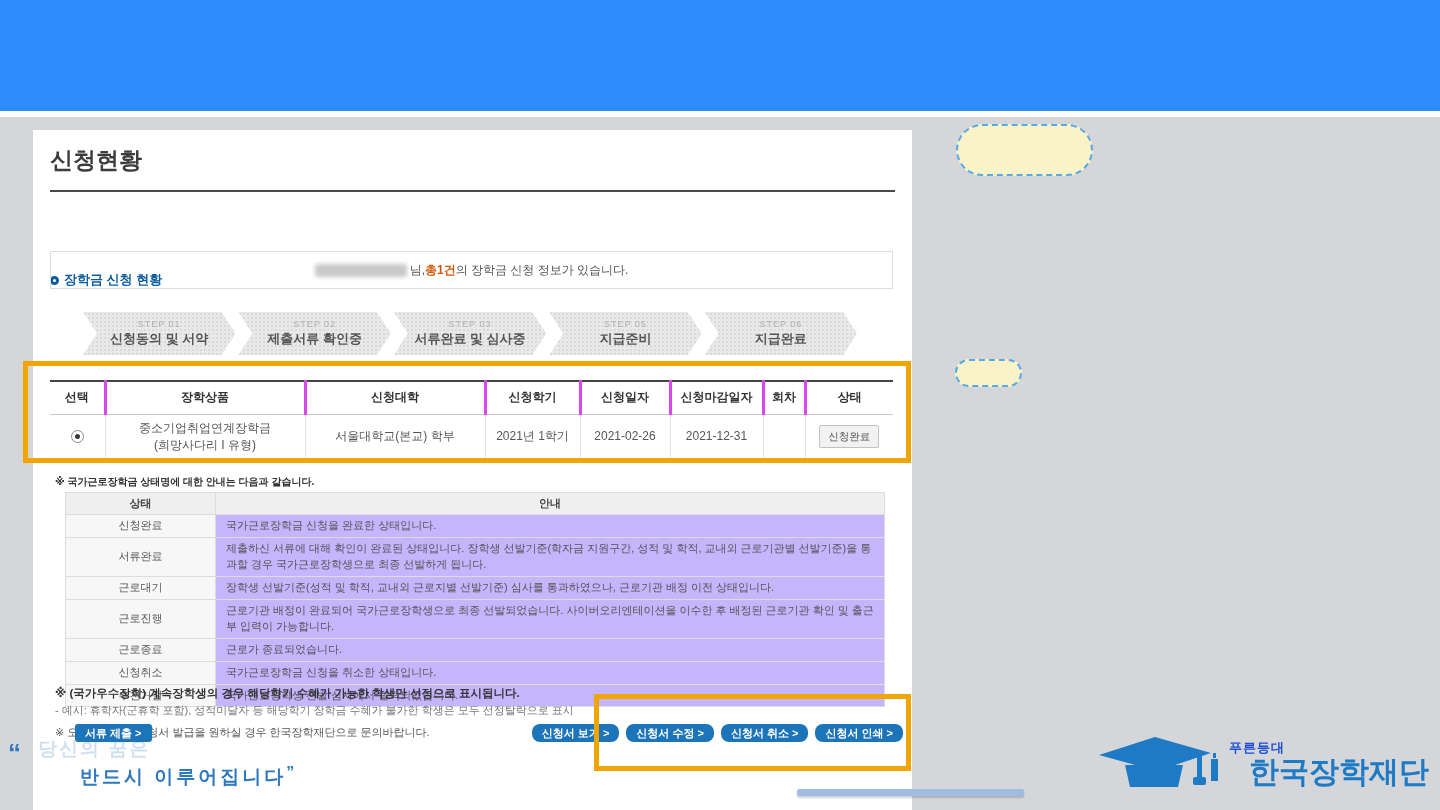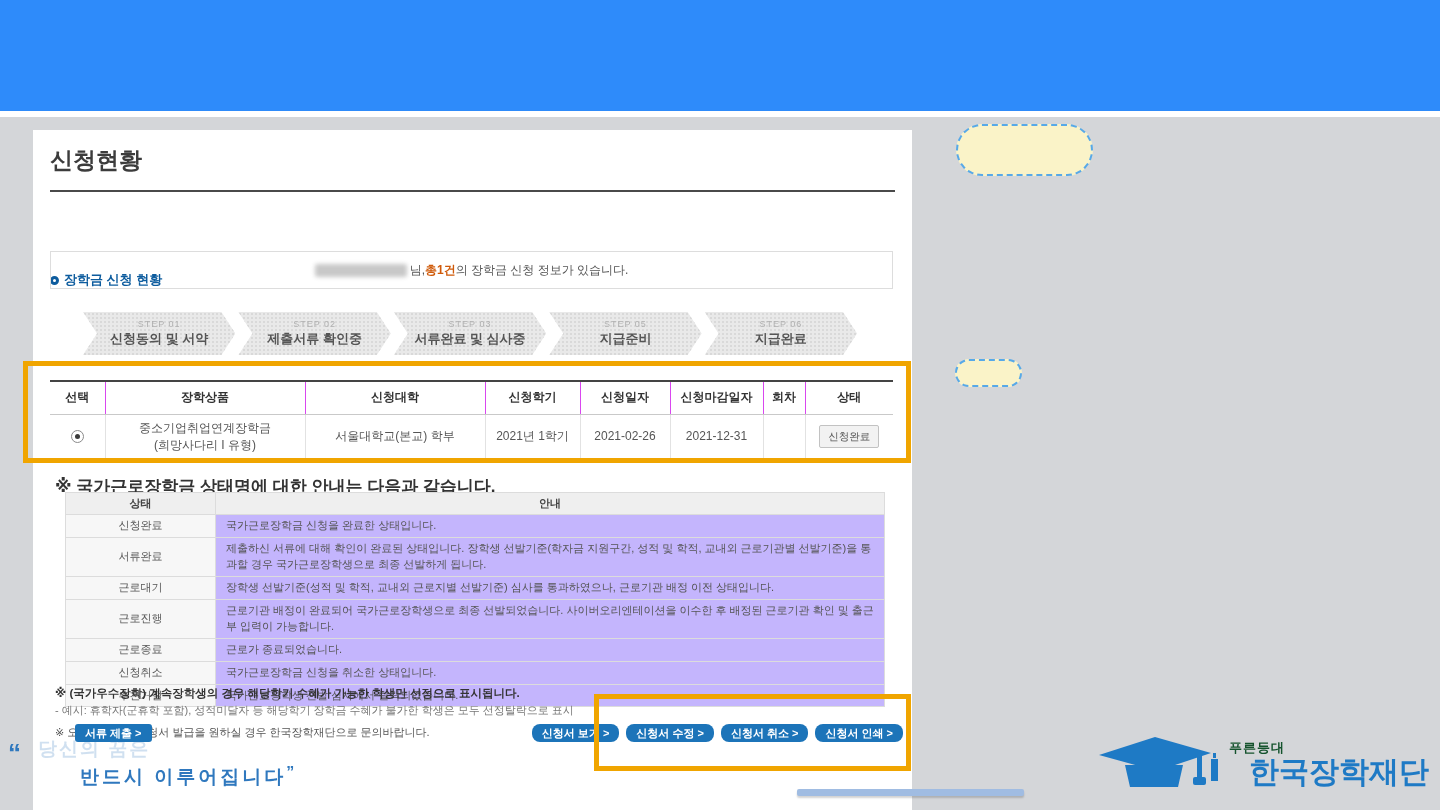--- a/index.html
+++ b/index.html
@@ -40,32 +40,32 @@
     background-image:radial-gradient(#d9d9d9 .8px, transparent .8px); background-size:4px 4px;
     clip-path:polygon(0 0, calc(100% - 14px) 0, 100% 50%, calc(100% - 14px) 100%, 0 100%, 14px 50%);
     display:flex; flex-direction:column; align-items:center; justify-content:center; }
   .step-num { font-size:9px; color:#b0b0b0; letter-spacing:1px; }
   .step-label { font-size:13px; font-weight:bold; color:#555; margin-top:1px; }
 
   
   .app-table { position:absolute; left:17px; top:250px; width:843px; border-collapse:collapse; table-layout:fixed;
     border-top:2px solid #444; font-size:12px; }
   .app-table th { height:33px; font-weight:bold; color:#333; border-bottom:1px solid #c9c9c9;
-    border-right:1px solid #d946ef; background:#fff; font-size:12px; }
+    border-right:3px solid #d946ef; background:#fff; font-size:12px; }
   .app-table td { height:45px; color:#555; text-align:center; border-bottom:1px solid #9a9a9a;
     border-right:1px solid #e2e2e2; background:#fff; line-height:1.4; }
   .app-table th:last-child, .app-table td:last-child { border-right:none; }
   .radio { display:inline-block; width:13px; height:13px; border:1px solid #8a8a8a; border-radius:50%;
     position:relative; background:#fff; vertical-align:middle; }
   .radio::after { content:""; position:absolute; left:3px; top:3px; width:5px; height:5px; border-radius:50%; background:#3a3a3a; }
   .status-badge { display:inline-block; padding:3px 8px; border:1px solid #c2c2c2; background:#f2f2f2;
     color:#555; font-size:10.5px; border-radius:2px; }
 
   
-  .guide-heading { position:absolute; left:22px; top:345px; font-size:17px; font-weight:bold; color:#333; }
+  .guide-heading { position:absolute; left:22px; top:345px; font-size:10px; font-weight:bold; color:#333; }
   .guide-table { position:absolute; left:32px; top:362px; width:820px; border-collapse:collapse; table-layout:fixed;
     font-size:11px; color:#555; border-top:1px solid #b5b5b5; }
   .guide-table th { background:#efefef; height:22px; font-weight:bold; color:#444; border:1px solid #dcdcdc; font-size:11px; }
   .guide-table td { border:1px solid #dcdcdc; padding:3px 10px; line-height:1.45; background:#c4b5fd; }
   .guide-table td.gname { background:#f7f7f7; text-align:center; width:150px; }
   .guide-table tr { height:22px; }
 
   
   .notes { position:absolute; left:22px; top:556px; font-size:11px; color:#555; line-height:1.35; }
   .note-strong { font-weight:bold; color:#333; font-size:11.5px; }
@@ -82,21 +82,21 @@
   .hl-box { position:absolute; border:5px solid #f0a500; z-index:6; background:transparent; }
   .hl-table { left:23px; top:361px; width:888px; height:102px; }
   .hl-buttons { left:594px; top:694px; width:317px; height:77px; }
   .pill { position:absolute; background:#faf3c8; border:2px dashed #57a9e8; z-index:6; }
   .pill-large { left:956px; top:124px; width:137px; height:52px; border-radius:26px; }
   .pill-small { left:955px; top:359px; width:67px; height:28px; border-radius:14px; }
 
   
   .logo { position:absolute; left:1093px; top:731px; display:flex; align-items:center; z-index:3; }
   .logo-text { margin-left:8px; }
-  .brand-top { font-size:13px; font-weight:bold; color:#14532d; letter-spacing:1px; }
+  .brand-top { font-size:13px; font-weight:bold; color:#1d4ed8; letter-spacing:1px; }
   .brand-name { font-size:30px; font-weight:bold; color:#1e7ac5; letter-spacing:0px; line-height:1.0;margin-left:20px; }
 
   .bottom-bar { position:absolute; left:797px; top:789px; width:227px; height:7px; background:#a0bce2;
     border-radius:2px; box-shadow:0 2px 2px rgba(0,0,0,.18); z-index:3; }
 </style>
 </head>
 <body>
 
 <div class="stage">
 

